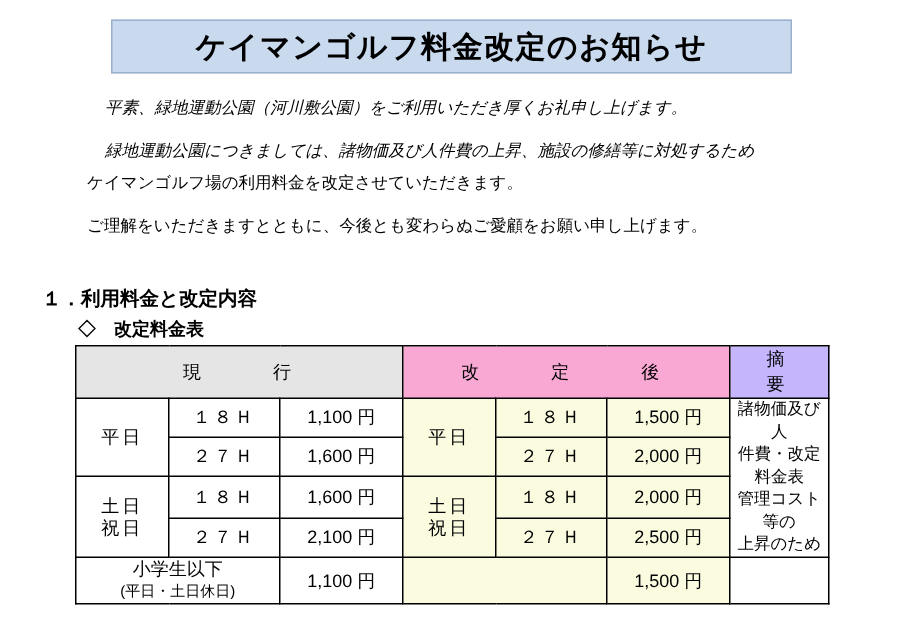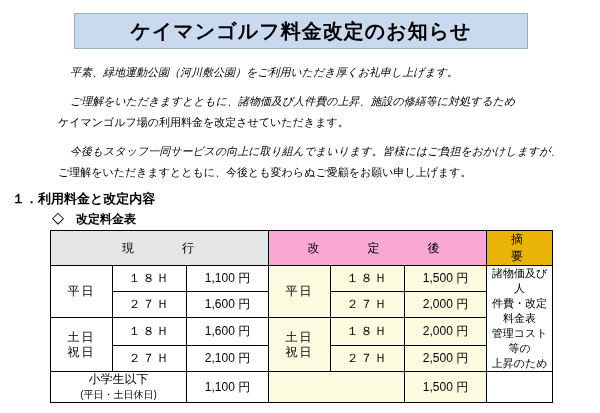--- a/index.html
+++ b/index.html
@@ -59,21 +59,21 @@
     text-indent: 12px;
     font-style: italic;
   }
   .para-gap {
     height: 8px;
   }
 
   
   .section-heading {
     position: absolute;
-    left: 12px;
+    left: 28px;
     top: 190px;
     font-size: 13px;
     font-weight: bold;
   }
   .sub-heading {
     position: absolute;
     left: 52px;
     top: 211px;
     font-size: 12px;
     font-weight: bold;
@@ -105,21 +105,21 @@
     letter-spacing: 3px;
   }
   .hdr-now {
     background: #e5e5e5;
   }
   .hdr-new {
     background: #f9a8d4;
     letter-spacing: 8px;
   }
   .hdr-note {
-    background: #eab308;
+    background: #c4b5fd;
     letter-spacing: 5px;
   }
   .cell-new {
     background: #fbfbe0;
   }
   .cell-daytype {
     background: #ffffff;
     font-size: 12px;
     letter-spacing: 2px;
   }
@@ -162,24 +162,23 @@
 
 <div class="page">
 
   <div class="title-banner">
     <div class="title-text">ケイマンゴルフ料金改定のお知らせ</div>
   </div>
 
   <div class="body-block">
     <div class="para indent">平素、緑地運動公園（河川敷公園）をご利用いただき厚くお礼申し上げます。</div>
     <div class="para-gap"></div>
-    <div class="para indent">ご理解をいただきますとともに、諸物価及び人件費の上昇、施設の修繕等に対処するため</div>
+    <div class="para indent">緑地運動公園につきましては、諸物価及び人件費の上昇、施設の修繕等に対処するため</div>
     <div class="para">ケイマンゴルフ場の利用料金を改定させていただきます。</div>
     <div class="para-gap"></div>
-    <div class="para indent">今後もスタッフ一同サービスの向上に取り組んでまいります。皆様にはご負担をおかけしますが、</div>
     <div class="para">ご理解をいただきますとともに、今後とも変わらぬご愛顧をお願い申し上げます。</div>
   </div>
 
   <div class="section-heading">１．利用料金と改定内容</div>
   <div class="sub-heading">◇　改定料金表</div>
 
   <div class="table-wrap">
     <table class="fee">
       <colgroup>
         <col style="width:62px">

